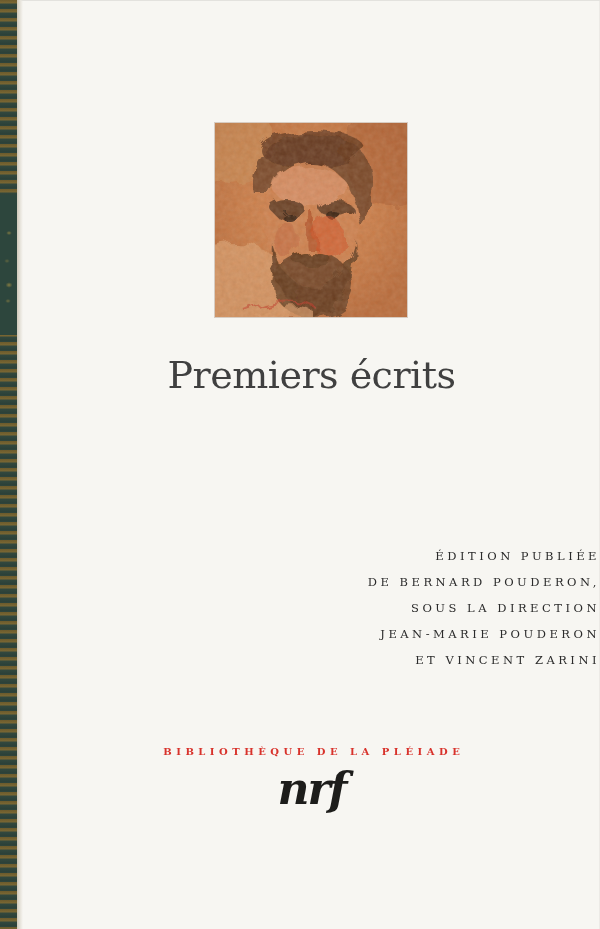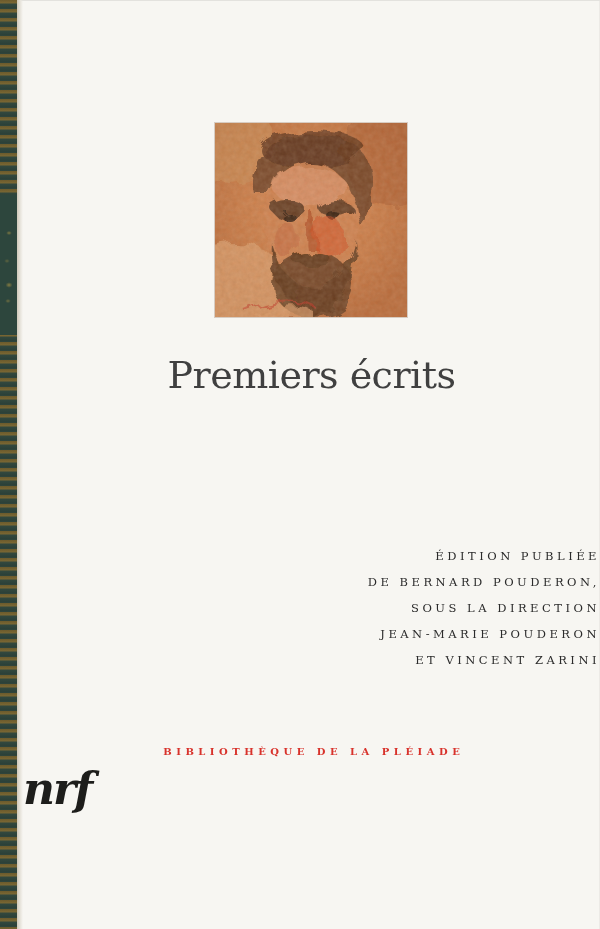--- a/index.html
+++ b/index.html
@@ -95,20 +95,21 @@
     color: #d8322b;
     font-size: 10px;
     font-weight: bold;
     letter-spacing: 4.5px;
     text-indent: 4.5px;
   }
   .nrf-logo {
     position: absolute;
     left: 23px; top: 764px;
     width: 577px;
+    text-align: center;
     color: #1d1d1b;
     font-size: 44px;
     font-style: italic;
     font-weight: bold;
     letter-spacing: -2px;
     line-height: 50px;
   }
 </style>
 </head>
 <body>

